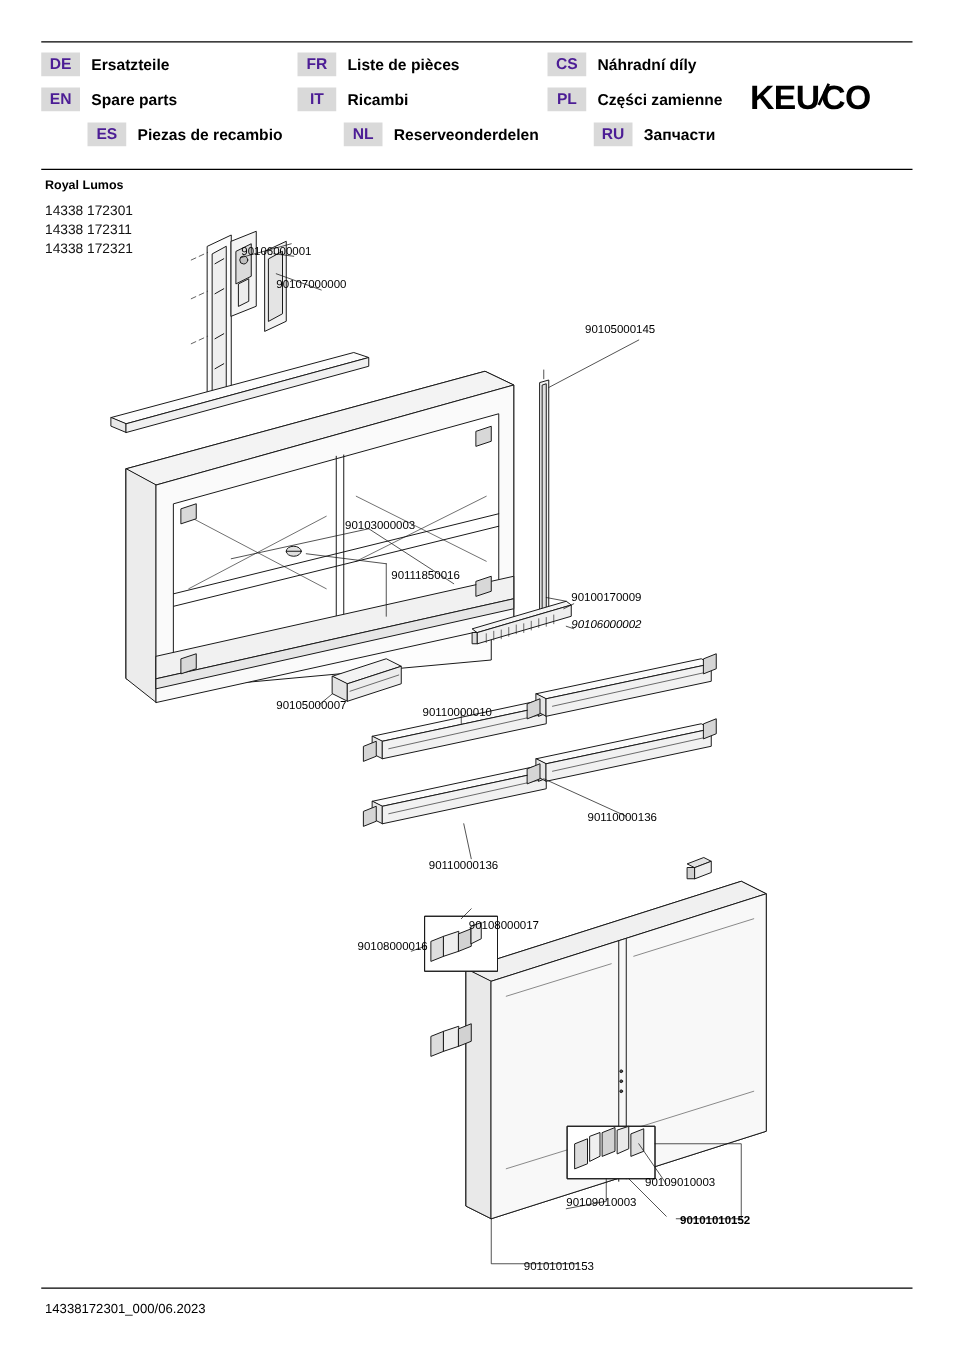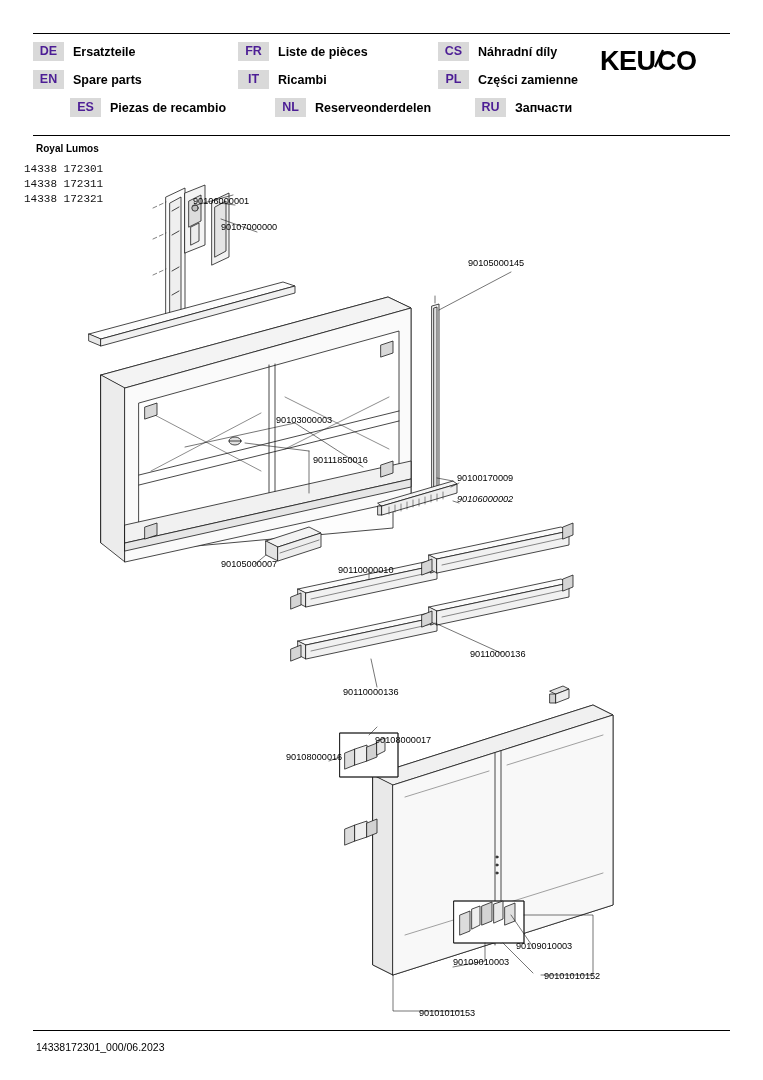--- a/index.html
+++ b/index.html
@@ -65,42 +65,41 @@
   .col2 { left: 205px; }
   .col3 { left: 405px; }
   .row1 { top: 0px; }
   .row2 { top: 28px; }
   .row3 { top: 56px; padding-left: 37px; }
 
   
   .logo {
     position: absolute;
     left: 600px;
-    top: 45px;
+    top: 62px;
     width: 130px;
     height: 32px;
   }
   .logo svg { display: block; }
 
   
   .title {
     position: absolute;
     left: 36px;
     top: 143px;
     font-size: 10px;
     font-weight: bold;
   }
   .refs {
     position: absolute;
-    left: 24px;
+    left: 36px;
     top: 162px;
     font-size: 11px;
     line-height: 15px;
     color: #111;
-    font-family: Liberation Mono, monospace;
   }
   
   .footer {
     position: absolute;
     left: 36px;
     top: 1041px;
     font-size: 10.5px;
   }
   
   #drawing {
@@ -414,18 +413,18 @@
     <div class="lbl" style="left:424px; top:298px;">90100170009</div>
     <div class="lbl" style="left:424px; top:319px;font-style:italic;">90106000002</div>
     <div class="lbl" style="left:188px; top:384px;">90105000007</div>
     <div class="lbl" style="left:305px; top:390px;">90110000010</div>
     <div class="lbl" style="left:437px; top:474px;">90110000136</div>
     <div class="lbl" style="left:310px; top:512px;">90110000136</div>
     <div class="lbl" style="left:342px; top:560px;">90108000017</div>
     <div class="lbl" style="left:253px; top:577px;">90108000016</div>
     <div class="lbl" style="left:483px; top:766px;">90109010003</div>
     <div class="lbl" style="left:420px; top:782px;">90109010003</div>
-    <div class="lbl" style="left:511px; top:796px;">90101010152</div>
+    <div class="lbl" style="left:511px; top:796px;font-weight:bold;">90101010152</div>
     <div class="lbl" style="left:386px; top:833px;">90101010153</div>
   </div>
 
   <div class="footer">14338172301_000/06.2023</div>
 </div>
 
 </body></html>

